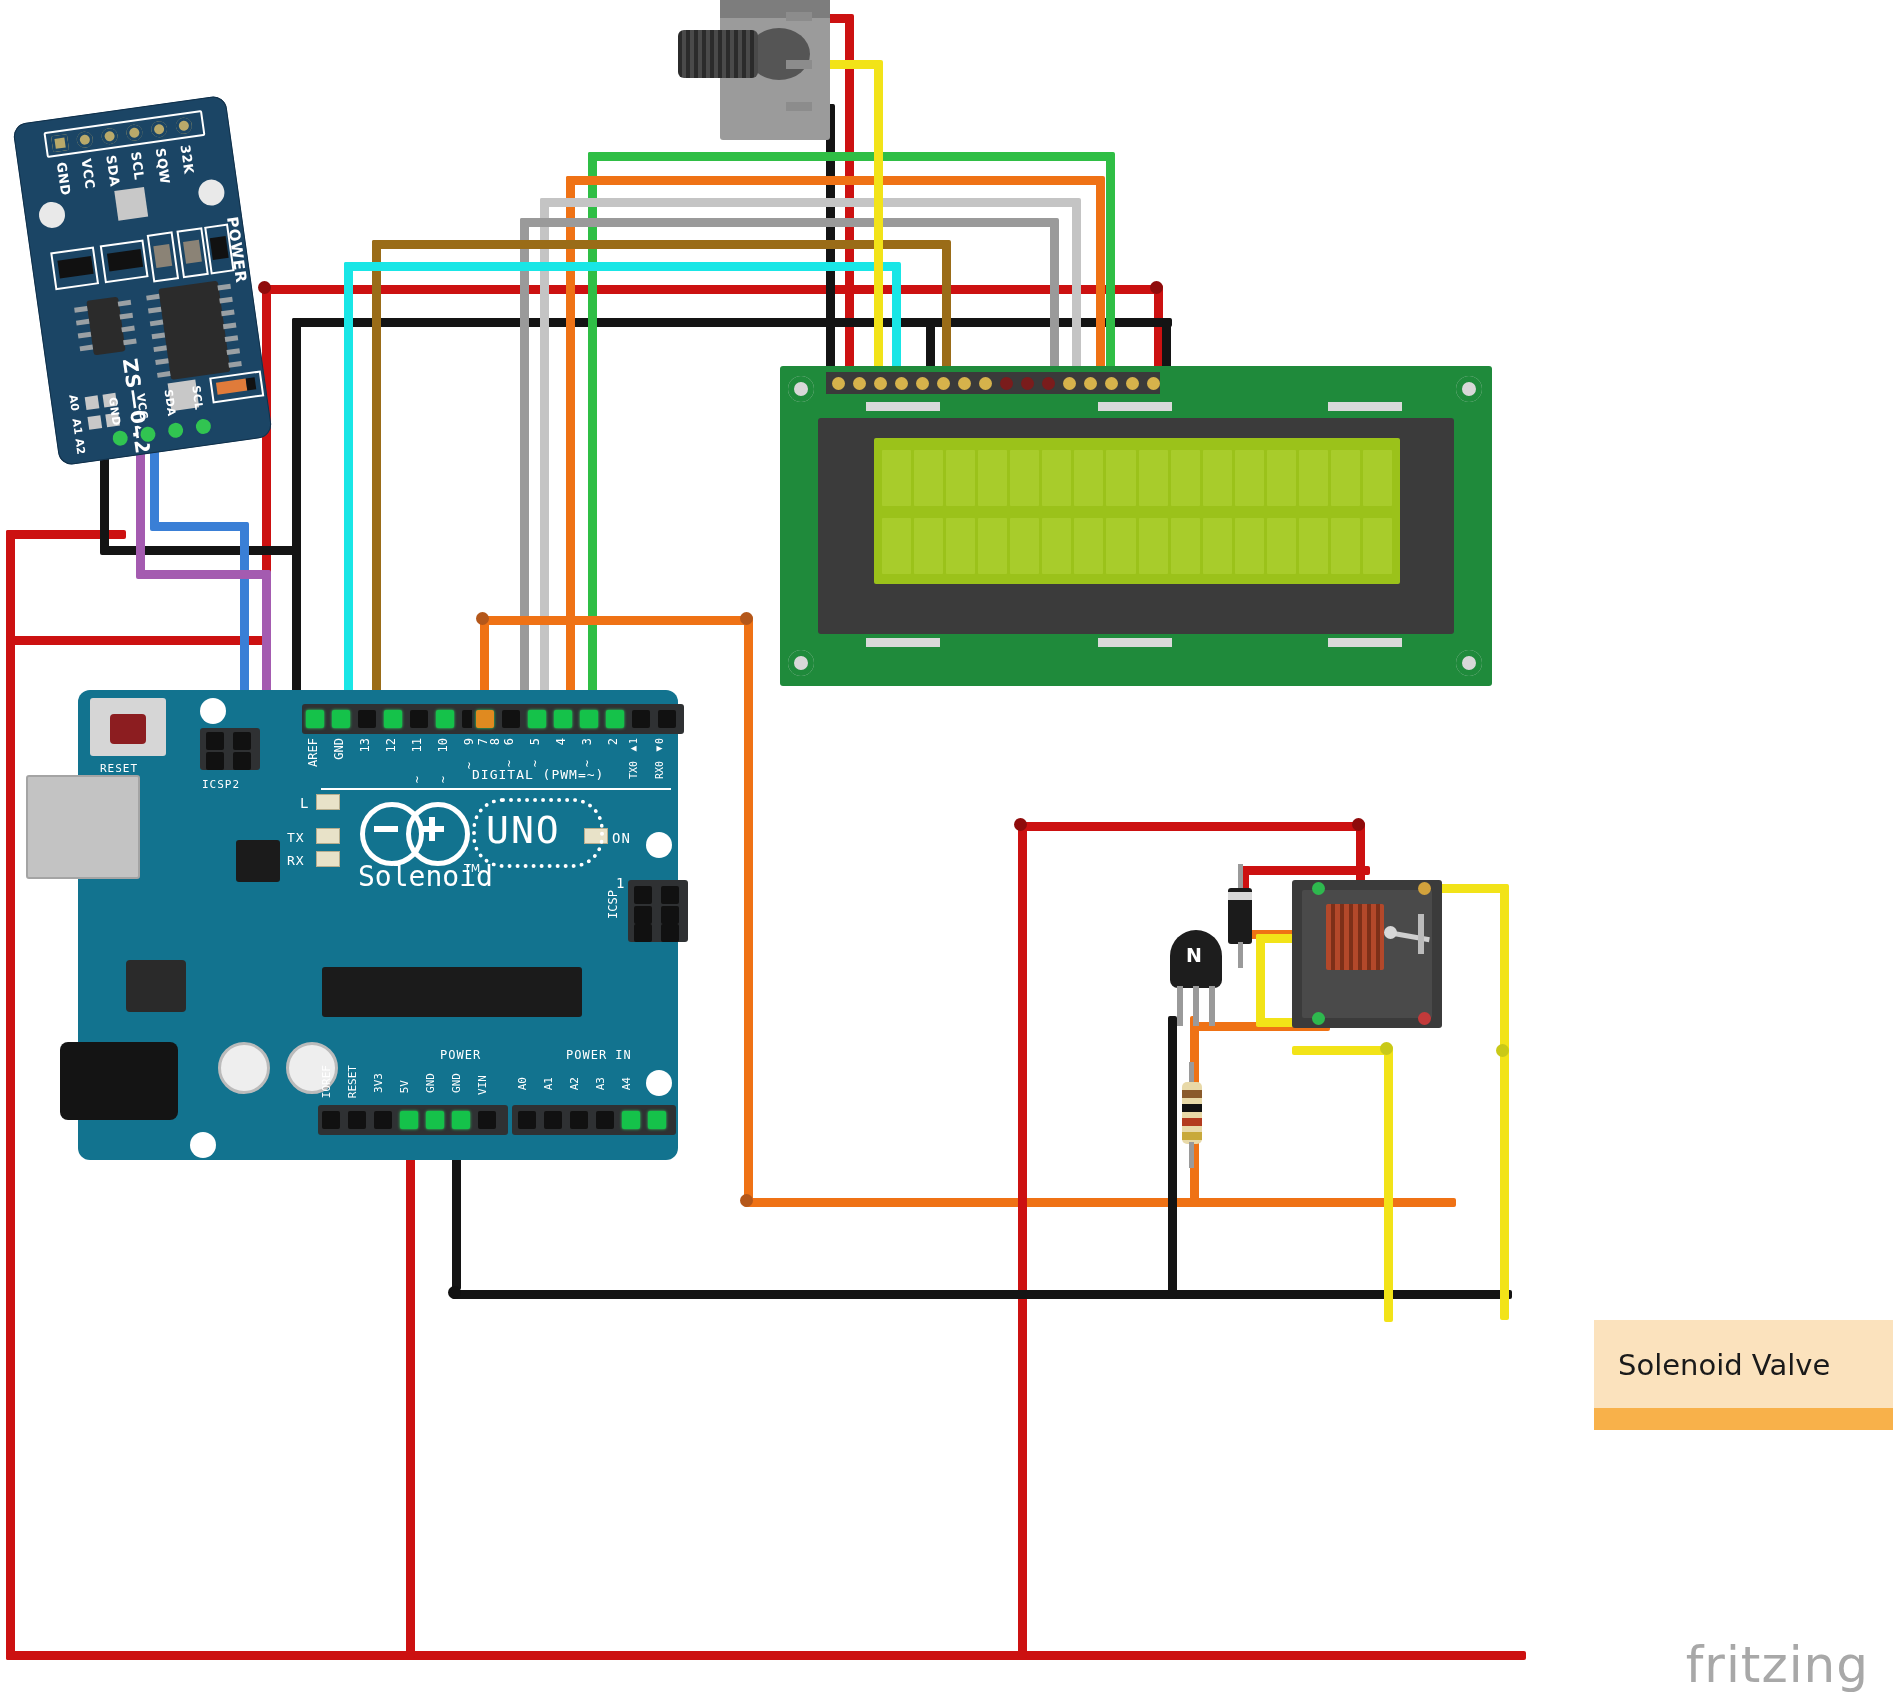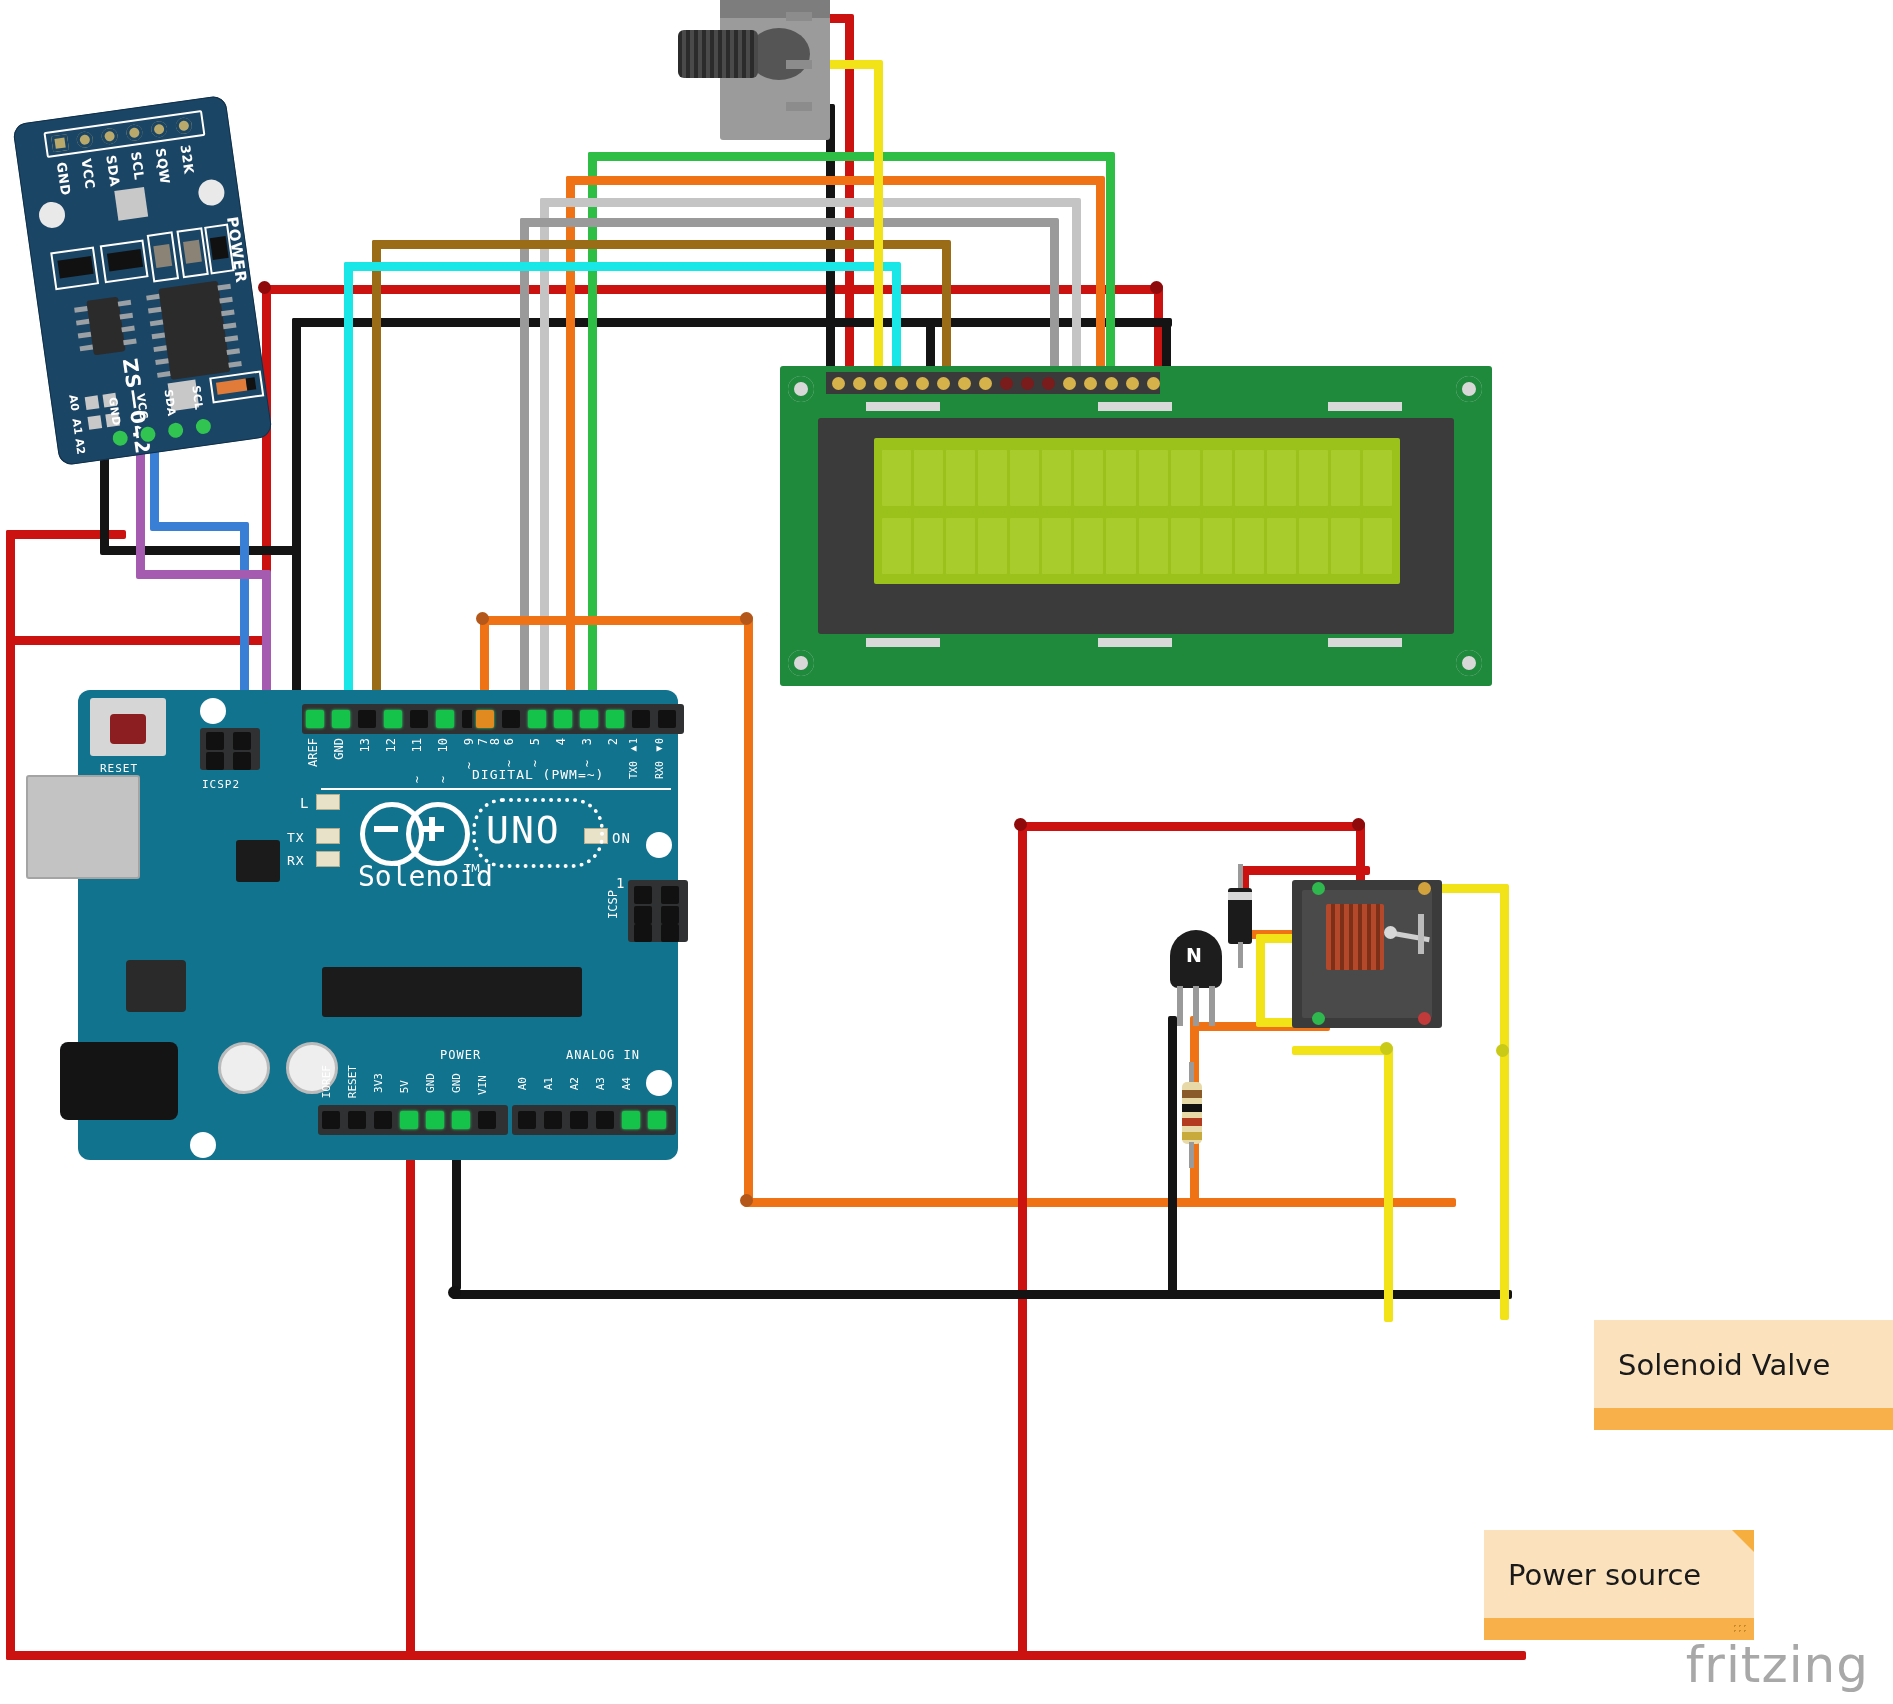--- a/index.html
+++ b/index.html
@@ -525,21 +525,21 @@
     <div class="uno-sock" style="left:518px;top:421px;"></div>
     <div class="uno-sock lit" style="left:544px;top:421px;"></div>
     <div class="uno-sock lit" style="left:570px;top:421px;"></div>
 
     <span class="uno-vtxt" style="left:438px;top:387px;font-size:11px;">A0</span>
     <span class="uno-vtxt" style="left:464px;top:387px;font-size:11px;">A1</span>
     <span class="uno-vtxt" style="left:490px;top:387px;font-size:11px;">A2</span>
     <span class="uno-vtxt" style="left:516px;top:387px;font-size:11px;">A3</span>
     <span class="uno-vtxt" style="left:542px;top:387px;font-size:11px;">A4</span>
     <span class="uno-vtxt" style="left:568px;top:387px;font-size:11px;">A5</span>
-    <span class="uno-txt" style="left:488px;top:358px;font-size:12px;">ANALOG IN</span>
+    <span class="uno-txt" style="left:488px;top:358px;font-size:12px;">POWER IN</span>
   </div>
 
   <div style="position:absolute;left:1166px;top:930px;width:60px;height:92px;">
     <div class="trans" style="left:4px;top:0;"></div>
     <span class="trans-lbl" style="left:20px;top:14px;">N</span>
     <div style="position:absolute;left:11px;top:56px;width:6px;height:40px;background:#9a9a9a;"></div>
     <div style="position:absolute;left:27px;top:56px;width:6px;height:40px;background:#9a9a9a;"></div>
     <div style="position:absolute;left:43px;top:56px;width:6px;height:40px;background:#9a9a9a;"></div>
   </div>
 
@@ -573,22 +573,16 @@
     <div style="position:absolute;left:126px;top:132px;width:13px;height:13px;border-radius:50%;background:#c23a3a;"></div>
   </div>
 
   <div class="note" style="left:1594px;top:1320px;width:286px;height:110px;padding-left:44px;">
     <div class="note-fold"></div>
     <span class="note-txt" style="top:28px;">Solenoid Valve</span>
     <div class="note-bar"></div>
     <div class="note-grip"></div>
   </div>
 
-  <div class="note" style="left:1484px;top:1530px;width:270px;height:110px;">
-    <div class="note-fold"></div>
-    <span class="note-txt" style="top:28px;">Power source</span>
-    <div class="note-bar"></div>
-    <div class="note-grip"></div>
-  </div>
 
   <div id="fritzing">fritzing</div>
 
 </div>
 
 </body></html>

